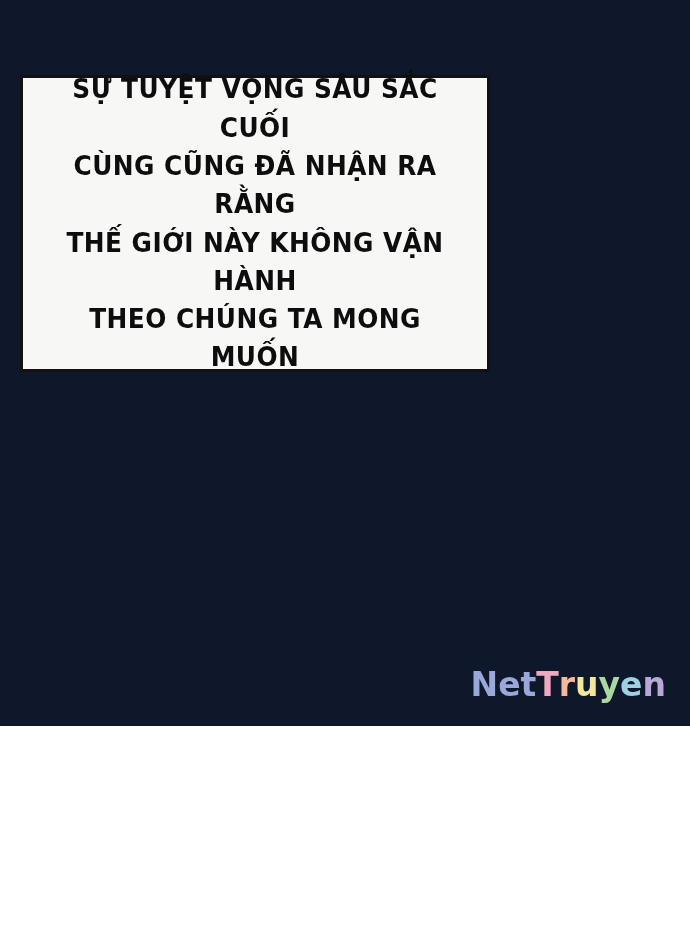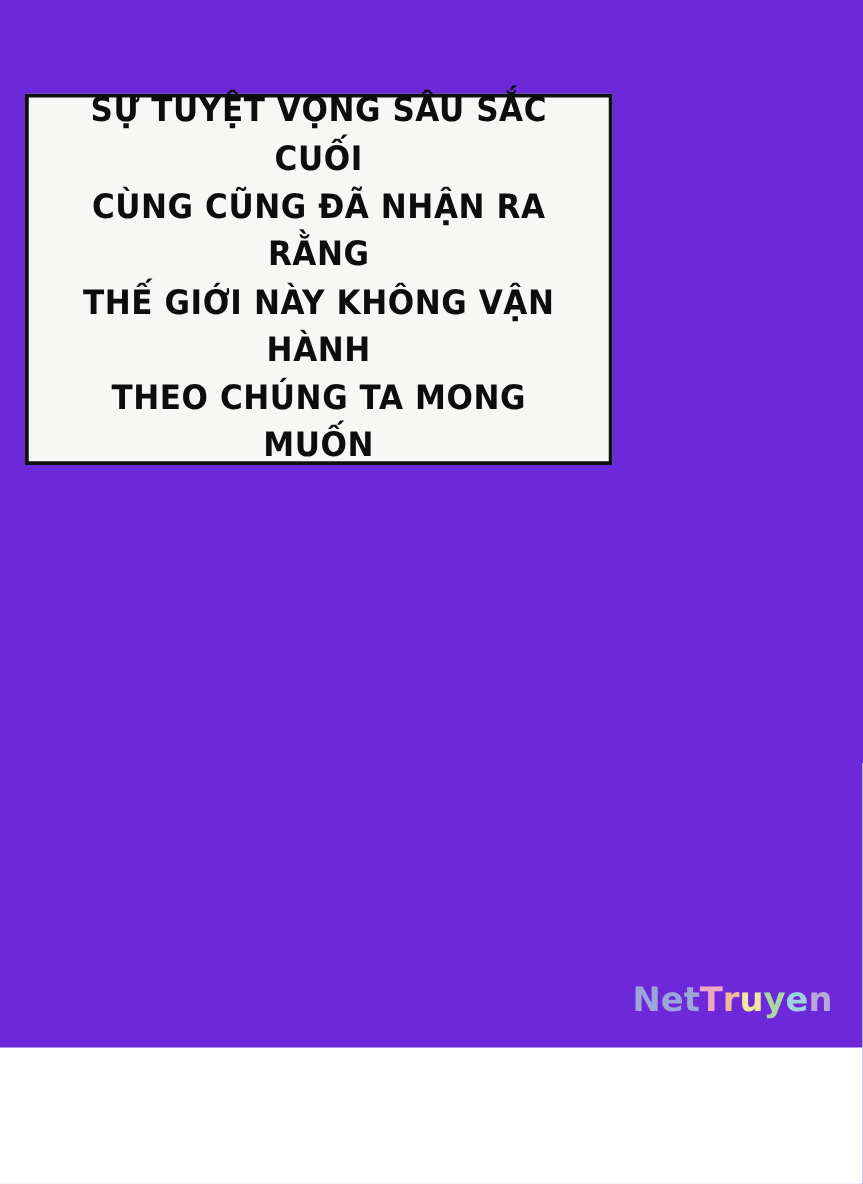--- a/index.html
+++ b/index.html
@@ -11,22 +11,22 @@
     width: 690px;
     height: 947px;
     position: relative;
     overflow: hidden;
     font-family: "Liberation Sans", sans-serif;
   }
 
   .page {
     position: relative;
     width: 690px;
-    height: 838px;
-    background: #6d28d9;
+    height: 726px;
+    background: #0f172a;
   }
 
   .panel {
     position: absolute;
     background: #f7f7f5;
     border: 3px solid #111111;
     box-sizing: border-box;
     display: flex;
     align-items: center;
     justify-content: center;
@@ -67,21 +67,21 @@
   #panel-bottom .panel-text {
     font-size: 27px;
     line-height: 1.7;
   }
 
   .watermark {
     position: absolute;
     right: 24px;
     bottom: 22px;
     font-family: "DejaVu Sans", sans-serif;
-    font-size: 27px;
+    font-size: 33px;
     font-weight: bold;
     letter-spacing: 0px;
     display: flex;
     align-items: baseline;
   }
   .wm-net { color: #9aa7d8; }
   .wm-t { color: #f0a8c0; }
   .wm-r { color: #f3b9a0; }
   .wm-u { color: #f2e7a0; }
   .wm-y1 { color: #a9d8a2; }

